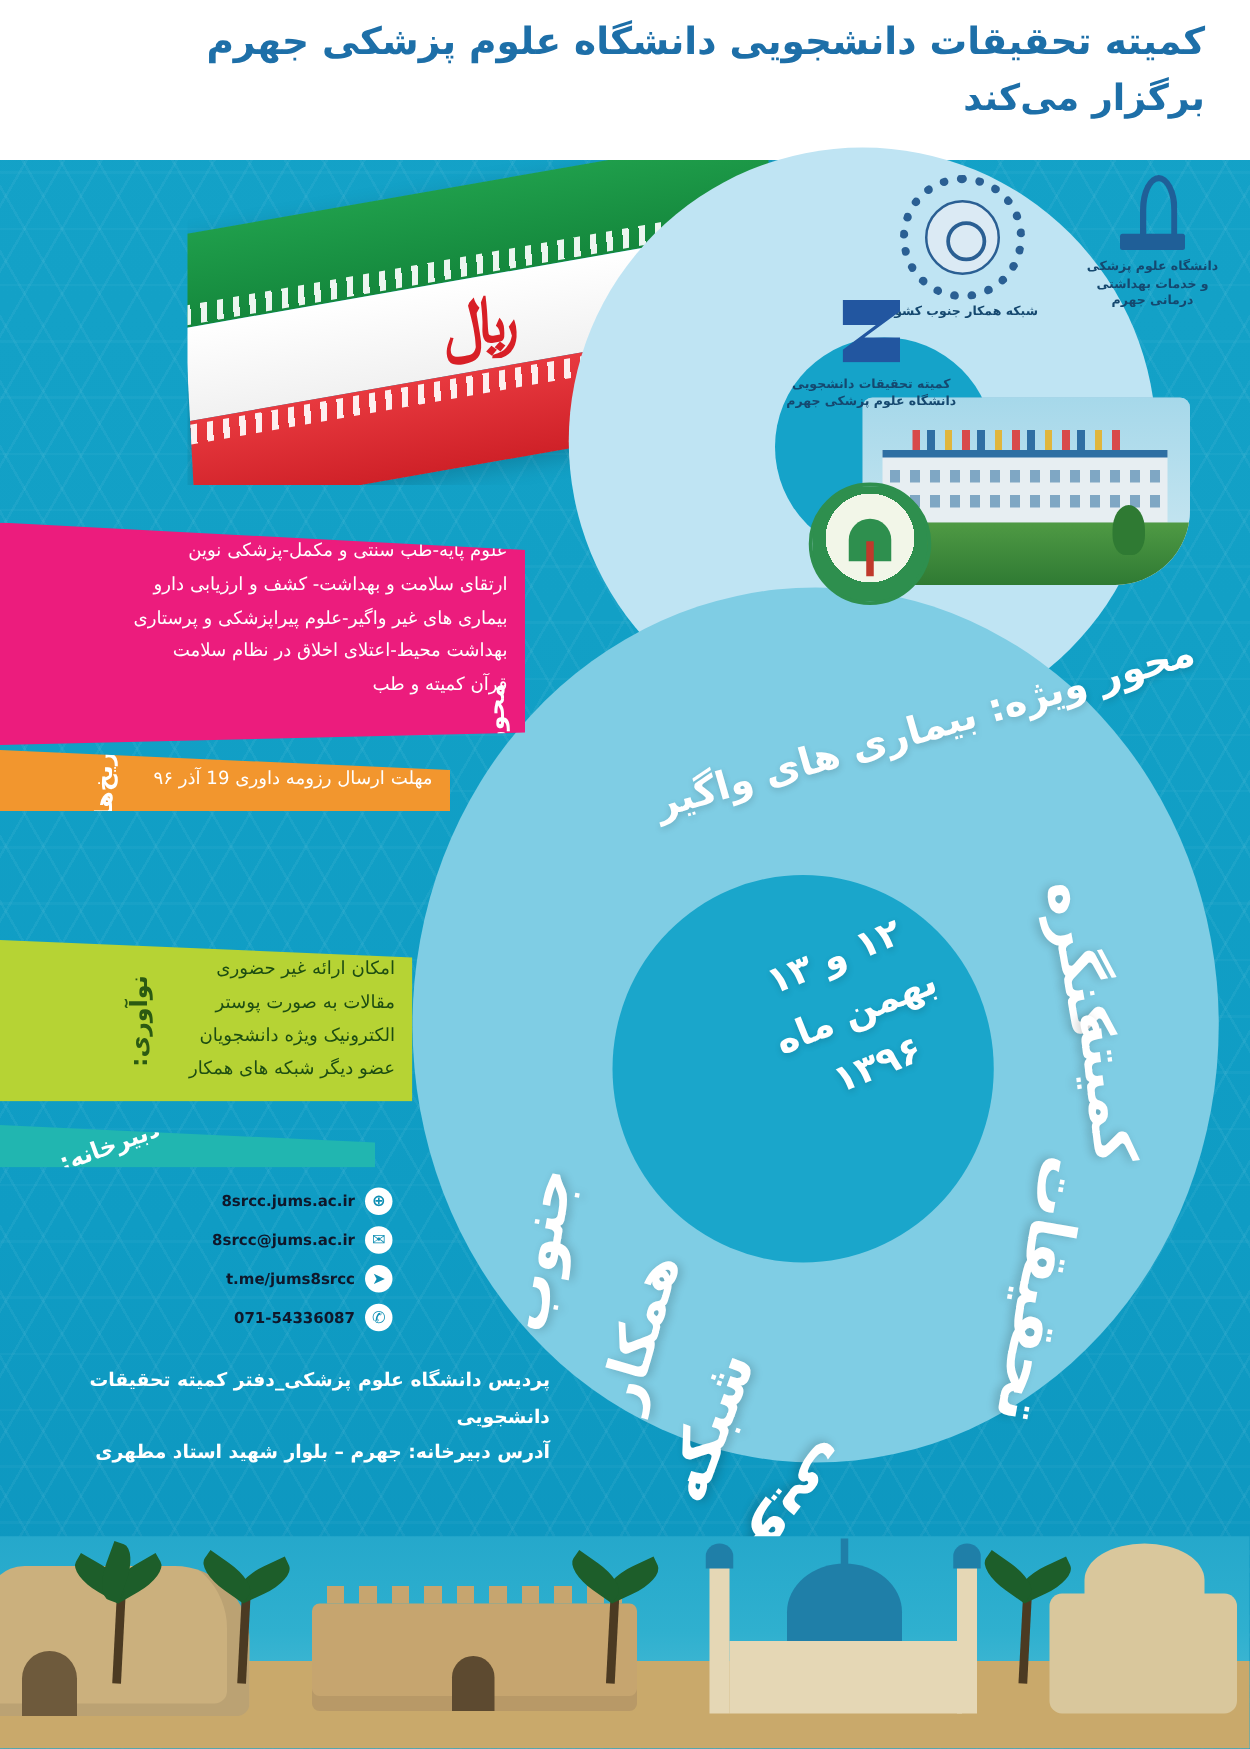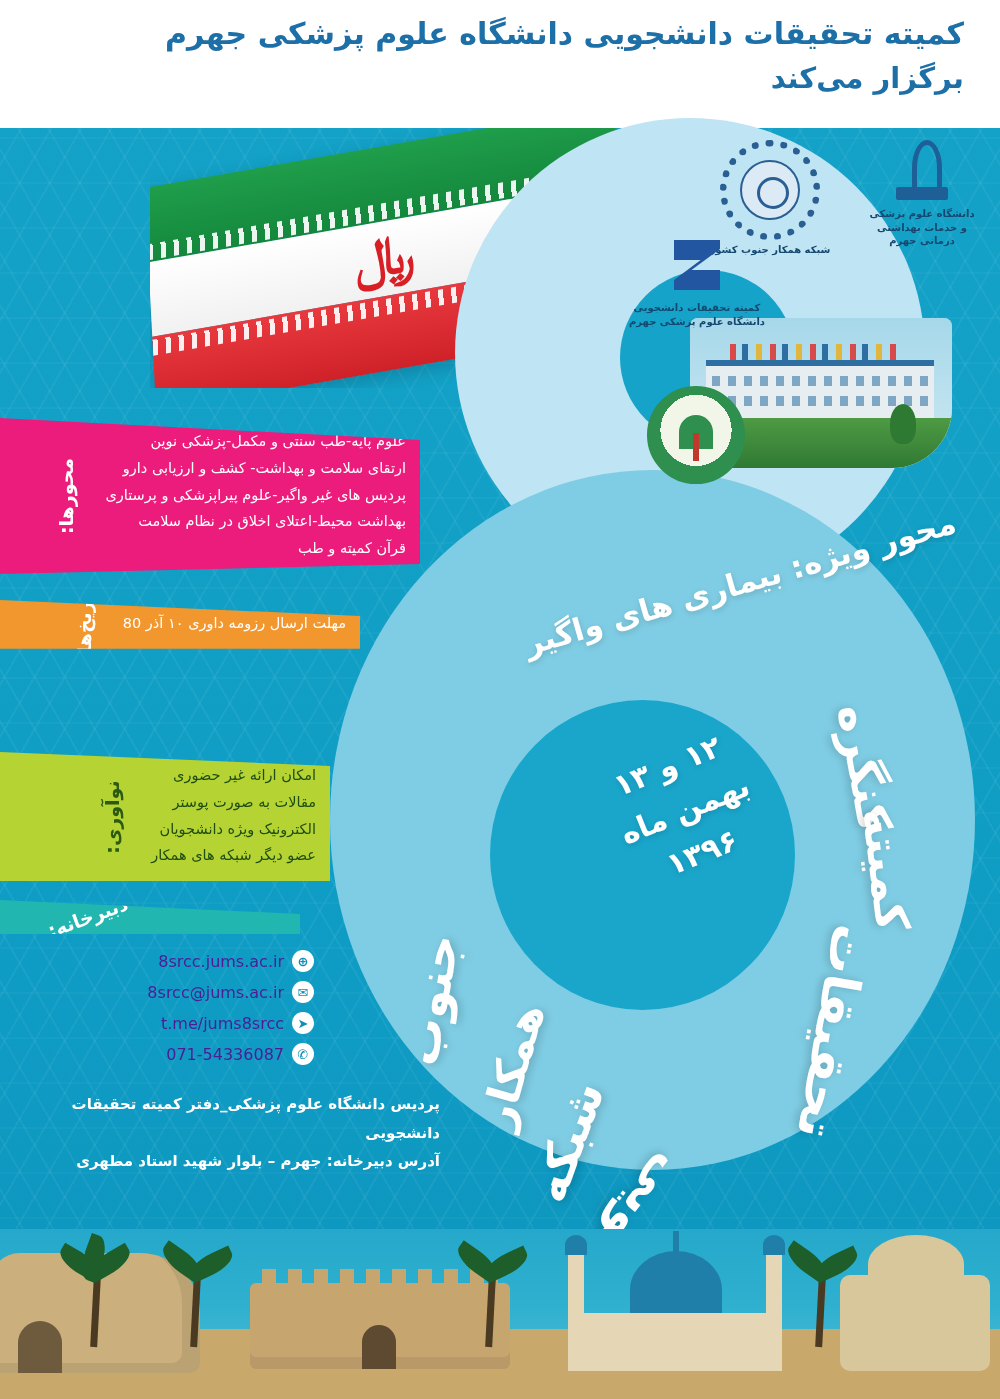--- a/index.html
+++ b/index.html
@@ -118,39 +118,39 @@
 
   
   .ribbon{position:absolute;display:flex;align-items:stretch;}
   .ribbon .body{padding:10px 14px 12px 16px;color:#ffffff;direction:rtl;text-align:right;
      font-size:14.5px;line-height:1.85;}
   .ribbon .tab{width:46px;display:flex;align-items:center;justify-content:center;}
   .ribbon .tab span{font-weight:bold;font-size:19px;color:#ffffff;white-space:nowrap;
      transform:rotate(-90deg);}
 
   .r-axes{left:0;top:418px;width:420px;background:#ec1c7d;
-     clip-path:polygon(0 0,100% 22px,100% calc(100% - 10px),0 100%);}
+     clip-path:polygon(0 0,100% 22px,100% calc(100% - 10px),0 100%);flex-direction:column;}
   .r-axes .tab{background:transparent;}
   .r-dates{left:0;top:600px;width:360px;background:#f2962e;
      clip-path:polygon(0 0,100% 16px,100% 100%,0 100%);}
   .r-innov{left:0;top:752px;width:330px;background:#b6d334;
      clip-path:polygon(0 0,100% 14px,100% 100%,0 100%);}
   .r-innov .body{color:#1d4d12;}
   .r-innov .tab span{color:#2b5a12;}
   .r-sec{left:0;top:900px;width:300px;background:#21b6b0;
      clip-path:polygon(0 0,100% 14px,100% 100%,0 100%);height:34px;}
   .r-sec .tab{width:100%;justify-content:flex-start;padding-right:0;}
   .r-sec .tab span{transform:rotate(-20deg);margin-right:170px;font-size:19px;}
 
   
   .contacts{position:absolute;left:14px;top:950px;width:300px;direction:rtl;}
   .contact-row{display:flex;align-items:center;gap:8px;margin-bottom:9px;}
   .ci{width:22px;height:22px;border-radius:50%;background:#ffffff;color:#0f8fb4;
      display:flex;align-items:center;justify-content:center;font-size:13px;font-weight:bold;flex:0 0 auto;}
-  .contact-row .txt{color:#4c1d95;font-size:16px;font-weight:normal;direction:ltr;unicode-bidi:plaintext;}
+  .contact-row .txt{color:#0f172a;font-size:12px;font-weight:bold;direction:ltr;unicode-bidi:plaintext;}
 
   
   .address{position:absolute;left:10px;top:1090px;width:430px;text-align:right;direction:rtl;
      color:#ffffff;font-weight:bold;font-size:15px;line-height:1.9;}
 
   
   .scene{position:absolute;left:0;right:0;bottom:0;height:170px;overflow:hidden;}
   .sc-sky{position:absolute;inset:0;background:linear-gradient(180deg,#25a8cb 0%,#2fb0cf 45%,#57c0d8 100%);}
   .sc-ground{position:absolute;left:0;right:0;bottom:0;height:70px;background:#c9a96b;}
   .rock{position:absolute;left:-10px;bottom:26px;width:210px;height:120px;background:#cbb07d;
@@ -254,32 +254,32 @@
   <div class="date-block">
     <div>۱۲ و ۱۳</div>
     <div>بهمن ماه</div>
     <div>۱۳۹۶</div>
   </div>
 
   <div class="ribbon r-axes">
     <div class="body">
       <div>علوم پایه-طب سنتی و مکمل-پزشکی نوین</div>
       <div>ارتقای سلامت و بهداشت- کشف و ارزیابی دارو</div>
-      <div>پردیس های غیر واگیر-علوم پیراپزشکی و پرستاری</div>
+      <div>بیماری های غیر واگیر-علوم پیراپزشکی و پرستاری</div>
       <div>بهداشت محیط-اعتلای اخلاق در نظام سلامت</div>
       <div>قرآن کمیته و طب</div>
     </div>
     <div class="tab">
       <span>محورها:</span>
     </div>
   </div>
 
   <div class="ribbon r-dates">
     <div class="body">
-      <div>مهلت ارسال رزومه داوری ۱۰ آذر 80</div>
+      <div>مهلت ارسال رزومه داوری 19 آذر ۹۶</div>
     </div>
     <div class="tab">
       <span>تاریخ‌ها:</span>
     </div>
   </div>
 
   <div class="ribbon r-innov">
     <div class="body">
       <div>امکان ارائه غیر حضوری</div>
       <div>مقالات به صورت پوستر</div>

